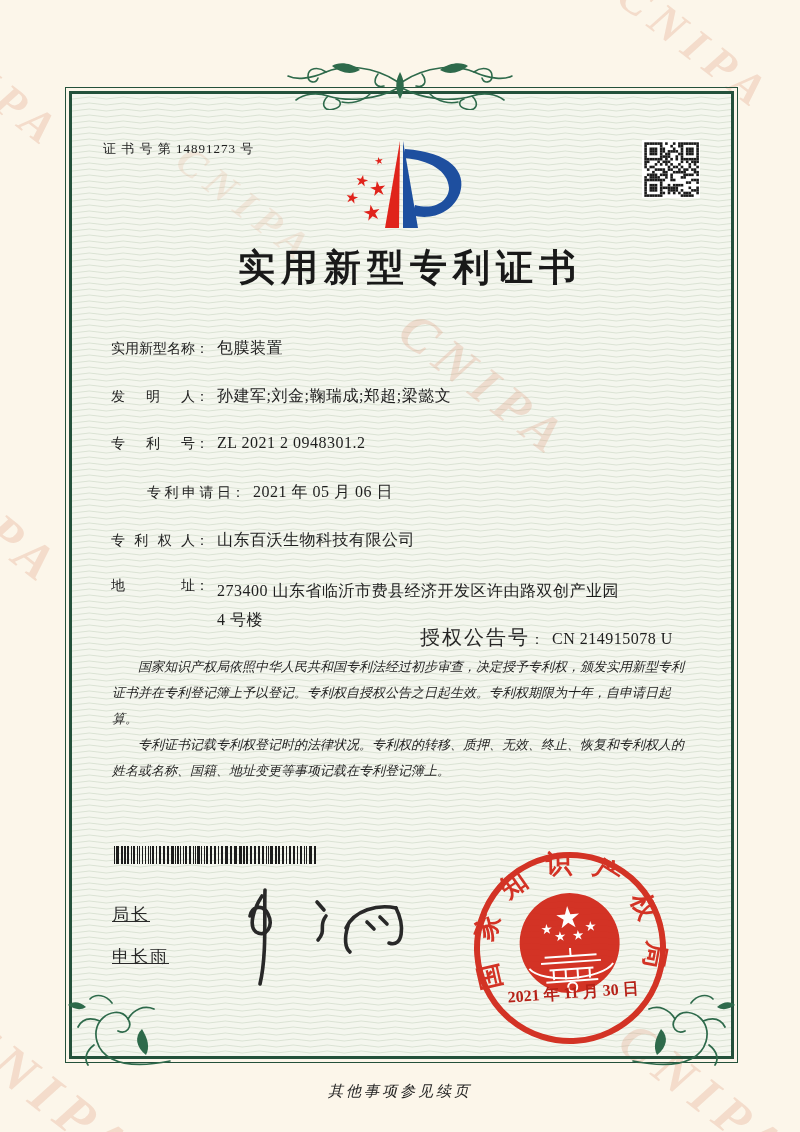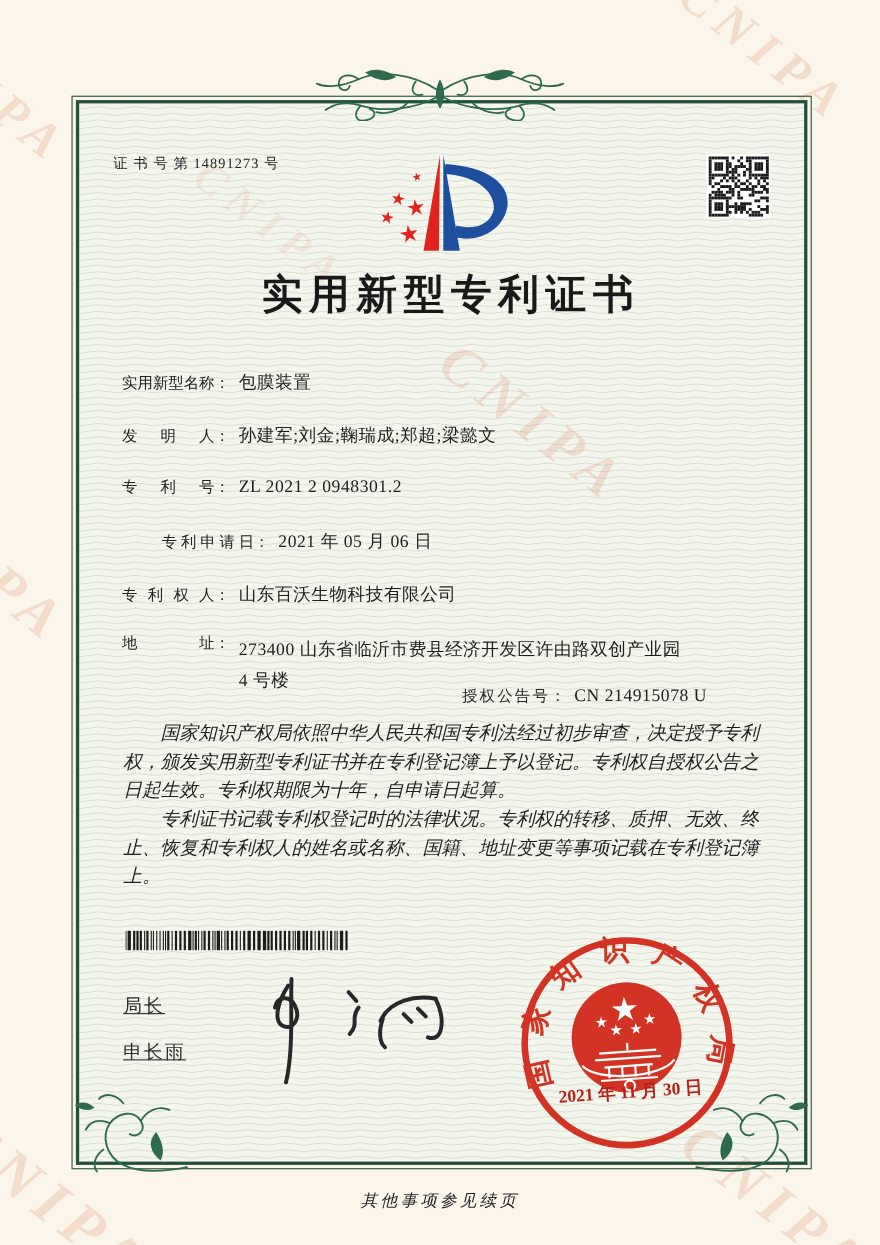--- a/index.html
+++ b/index.html
@@ -27,23 +27,23 @@
          font-weight:600;letter-spacing:6px;color:#191919;padding-left:20px;}
 
   .field-row{position:absolute;left:111px;font-size:16px;white-space:nowrap;}
   .field-label{display:inline-block;width:84px;font-size:14px;text-align:justify;
                text-align-last:justify;white-space:nowrap;vertical-align:baseline;color:#222;}
   .field-colon{font-size:14px;margin-right:8px;}
   .field-value{font-size:16px;letter-spacing:0.5px;color:#1e1e1e;}
   .field-row.address{white-space:normal;}
   .address .field-value{display:inline-block;width:412px;vertical-align:top;line-height:29px;white-space:normal;}
   .grant-right{position:absolute;left:420px;top:624px;font-size:16px;white-space:nowrap;}
-  .grant-right .g-label{font-size:14px;letter-spacing:2px;font-family:Liberation Mono, monospace;}
-
-  .paragraphs{position:absolute;left:112px;top:654px;width:580px;font-size:17px;line-height:26px;
+  .grant-right .g-label{font-size:20px;letter-spacing:2px;font-family:Liberation Mono, monospace;}
+
+  .paragraphs{position:absolute;left:112px;top:654px;width:580px;font-size:13px;line-height:26px;
               font-style:italic;color:#1f1f1f;}
   .paragraphs p{margin:0;text-indent:2em;}
 
   .barcode{position:absolute;left:114px;top:846px;}
   .sig-block{position:absolute;left:112px;top:903px;font-family:"Liberation Sans","DejaVu Sans",sans-serif;
              font-size:17px;color:#2a2a2a;letter-spacing:2px;text-decoration:underline;}
   .sig-block .sig-name{margin-top:19px;}
   .signature-svg{position:absolute;left:218px;top:880px;}
 
   .seal{position:absolute;left:470px;top:848px;transform:rotate(-4deg);opacity:0.95;}

